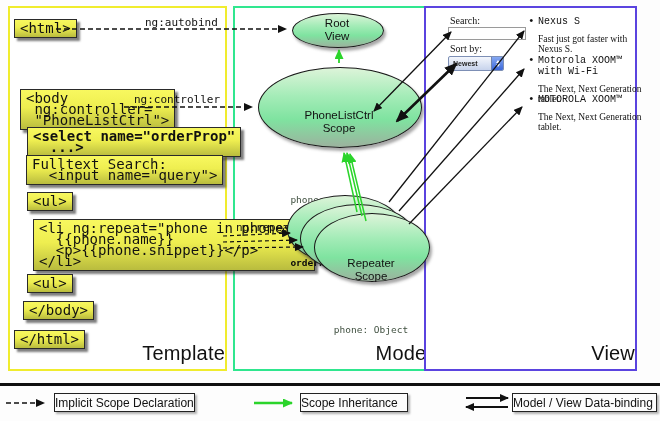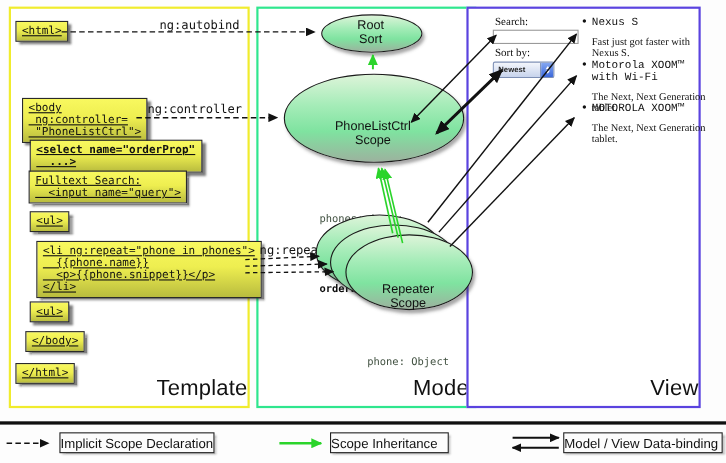--- a/index.html
+++ b/index.html
@@ -6,24 +6,24 @@
   .canvas{position:relative;width:660px;height:421px;background:#fdfdfd;overflow:hidden;
           font-family:"Liberation Sans",sans-serif;}
   
   .colbox{position:absolute;top:6px;height:361px;background:#fff;border-width:2px;border-style:solid;}
   .box-template{left:8px;width:215px;border-color:#f0ec2d;}
   .box-model{left:233px;width:196px;border-color:#2fe68e;}
   .box-view{left:424px;width:209px;border-color:#5a43df;}
   .col-label{position:absolute;bottom:4px;left:0;width:100%;text-align:right;
              font-size:20px;font-weight:500;color:#111;letter-spacing:.2px;}
   
-  .code{position:absolute;white-space:pre;font-family:"DejaVu Sans Mono",monospace;font-size:10px;
+  .code{position:absolute;white-space:pre;font-family:"DejaVu Sans Mono",monospace;font-size:14px;
         line-height:11px;color:#111;padding:3px 5px;border:1px solid #2a2a2a;
         background:linear-gradient(#f8f85f,#eeee50 45%,#b9bc3e);
-        box-shadow:3px 3px 2px rgba(40,40,40,.6);text-decoration:underline;}
+        box-shadow:3px 3px 2px rgba(40,40,40,.6);}
   .code.bold{font-weight:bold;}
   
   .ng-label{position:absolute;font-family:"DejaVu Sans Mono",monospace;font-size:11px;color:#111;}
   
   .ellipse{position:absolute;border:1.6px solid #1a1a1a;border-radius:50%;
            background:linear-gradient(#ddf4d9 0%,#a5ecb8 35%,#7fe3a0 65%,#9cb29e 100%);
            box-shadow:2px 3px 3px rgba(60,60,60,.45);}
   .ell-text{position:absolute;text-align:center;white-space:pre;color:#111;}
   .ell-title{font-size:11.5px;line-height:13px;}
   .ell-props{font-family:"DejaVu Sans Mono",monospace;font-size:9.5px;line-height:10.5px;
@@ -87,21 +87,21 @@
   <div class="code" style="left:27px;top:274px;">&lt;ul&gt;</div>
   <div class="code" style="left:23px;top:301px;">&lt;/body&gt;</div>
   <div class="code" style="left:14px;top:330px;">&lt;/html&gt;</div>
 
   <div class="ng-label" style="left:145px;top:16px;">ng:autobind</div>
   <div class="ng-label" style="left:134px;top:93px;">ng:controller</div>
   <div class="ng-label" style="left:236px;top:221px;">ng:repeat</div>
 
   <div class="ellipse" style="left:292px;top:13px;width:90px;height:33px;"></div>
   <div class="ell-text ell-title" style="left:292px;top:17px;width:90px;">Root
-Sort</div>
+View</div>
 
   <div class="ellipse" style="left:258px;top:67px;width:162px;height:79px;"></div>
   <div class="ell-text" style="left:258px;top:73px;width:162px;">
     <div class="ell-title">PhoneListCtrl
 Scope</div>
     <div class="ell-props">
       <div>phones: Array</div>
       <div>query: String</div>
       <div class="ell-prop-bold">orderProp: String</div>
     </div>

